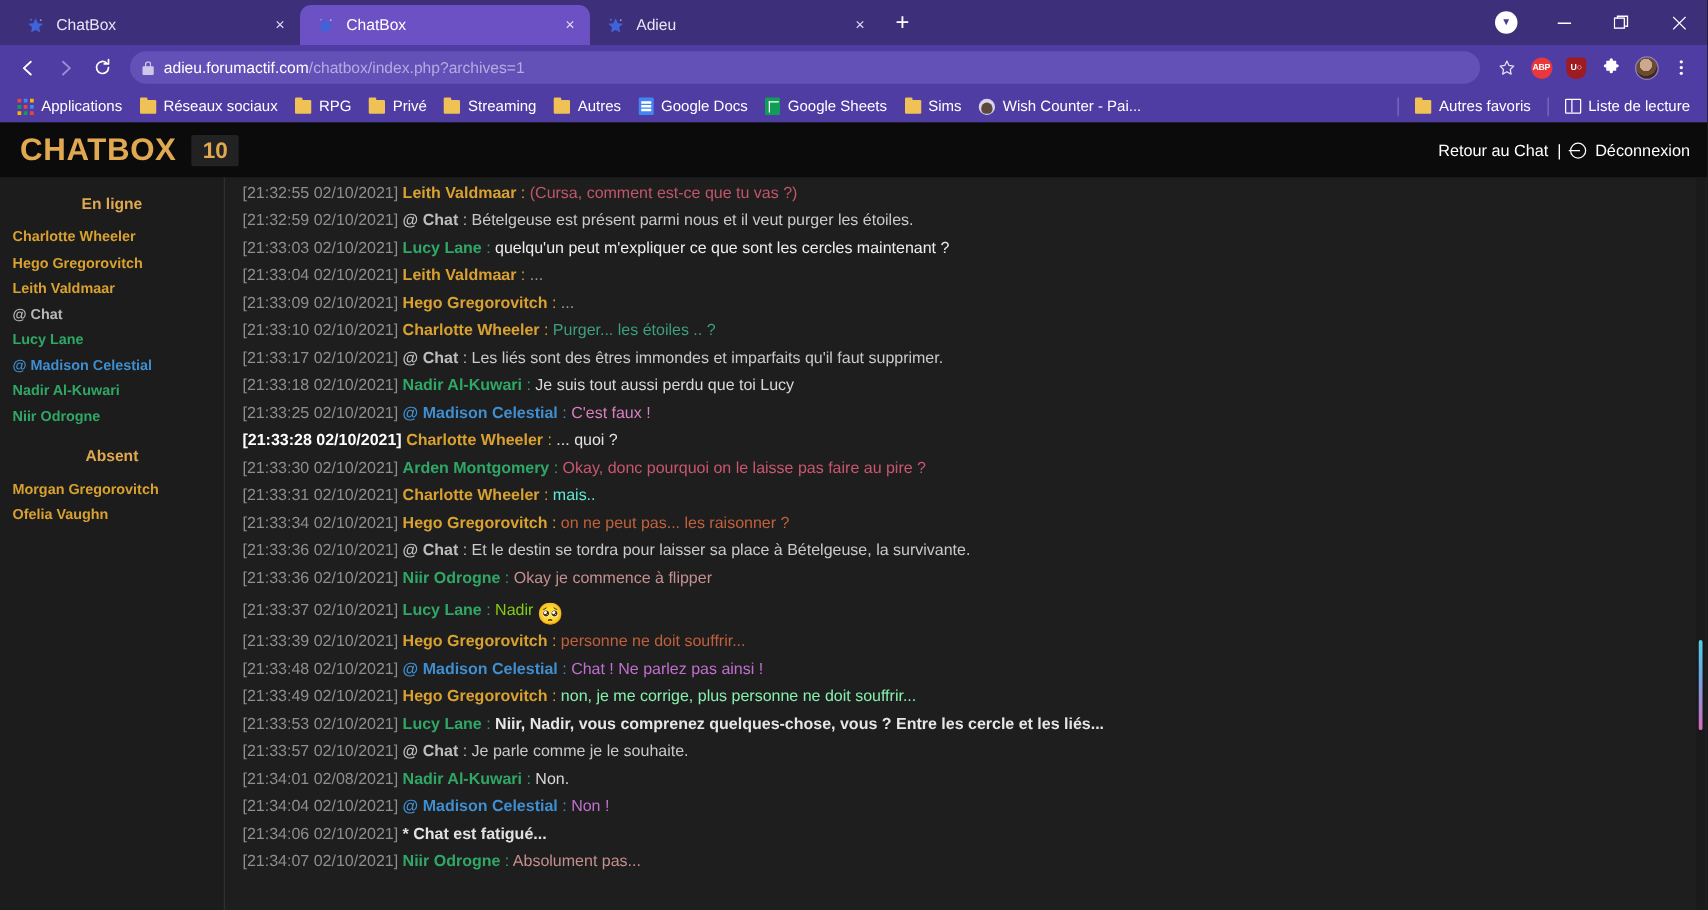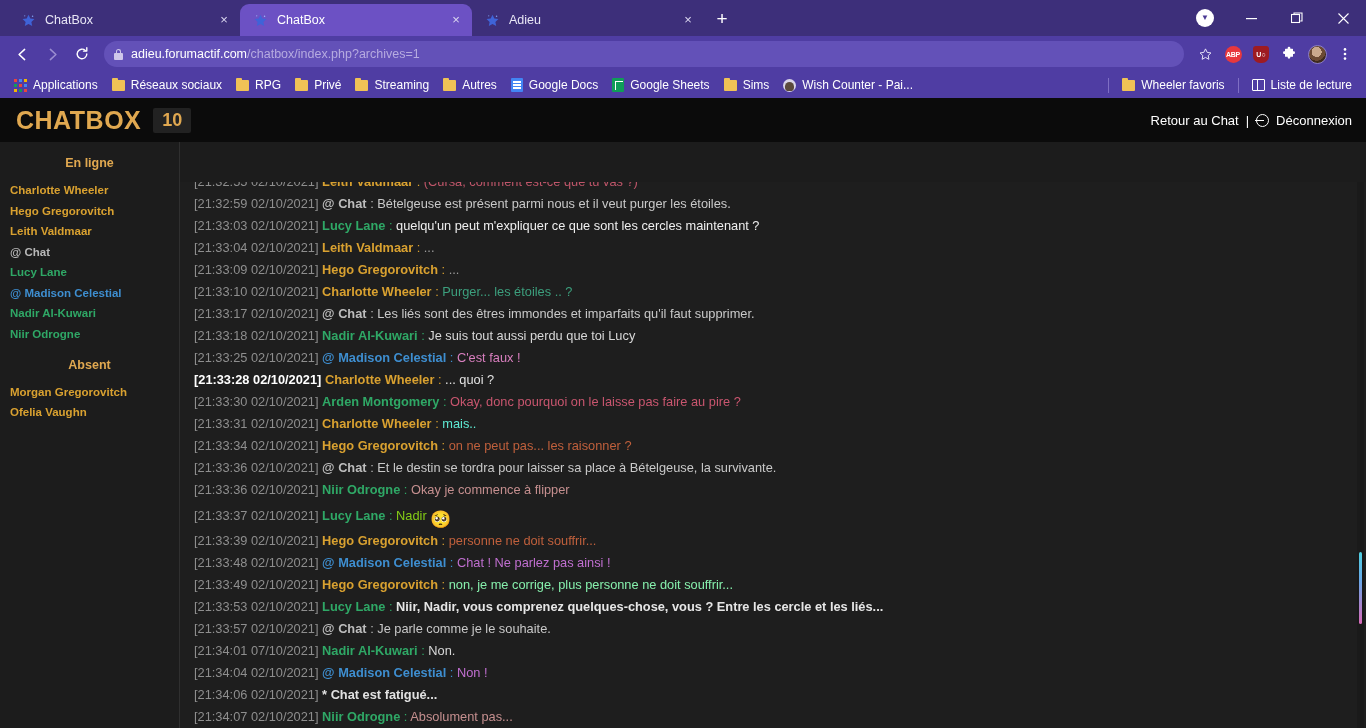--- a/index.html
+++ b/index.html
@@ -203,21 +203,21 @@
     font-size: 12.5px; margin-bottom: 14px; margin-top: 0;
   }
   .cb-sec-title.absent { margin-top: 18px; }
   .cb-user {
     font-size: 11.5px; font-weight: bold; padding: 0 0 0 10px;
     margin-bottom: 8.5px; white-space: nowrap;
   }
 
   .cb-chat {
     flex: 1; min-width: 0; background: #1e1e1e;
-    padding: 0 18px 0 14px; position: relative; overflow: hidden; margin-top: 40px;
+    padding: 12px 18px 0 14px; position: relative; overflow: hidden;
   }
   .msg {
     font-size: 12.8px; line-height: 22px; white-space: nowrap;
     overflow: hidden;
   }
   .msg.tall { line-height: 29px; }
   .ts { color: #8e8e8e; }
   .ts.hl { color: #ffffff; font-weight: bold; }
   .who { font-weight: bold; }
   .colon { color: #9a9a9a; }
@@ -410,21 +410,21 @@
     <div class="bm">
       <span class="wishfav"></span>
       <span class="bm-label">Wish Counter - Pai...</span>
     </div>
 
     <div class="bm-spacer"></div>
 
     <div class="bm-sep"></div>
     <div class="bm">
       <span class="folder"></span>
-      <span class="bm-label">Wheeler favoris</span>
+      <span class="bm-label">Autres favoris</span>
     </div>
     <div class="bm-sep"></div>
     <div class="bm">
       <span class="reading"></span>
       <span class="bm-label">Liste de lecture</span>
     </div>
   </div>
 
   <div class="page">
 
@@ -478,21 +478,21 @@
             <div class="msg"><span class="ts">[21:33:31 02/10/2021] </span><span class="who" style="color: rgb(217, 161, 48);">Charlotte Wheeler</span><span class="colon" style="color: rgb(217, 161, 48);"> : </span><span class="txt" style="color: #5eead4;">mais..</span></div>
             <div class="msg"><span class="ts">[21:33:34 02/10/2021] </span><span class="who" style="color: rgb(217, 161, 48);">Hego Gregorovitch</span><span class="colon" style="color: rgb(217, 161, 48);"> : </span><span class="txt" style="color: rgb(192, 96, 60);">on ne peut pas... les raisonner ?</span></div>
             <div class="msg"><span class="ts">[21:33:36 02/10/2021] </span><span class="who" style="color: rgb(189, 189, 189);">@ Chat</span><span class="colon" style="color: rgb(189, 189, 189);"> : </span><span class="txt" style="color: rgb(201, 201, 201);">Et le destin se tordra pour laisser sa place à Bételgeuse, la survivante.</span></div>
             <div class="msg"><span class="ts">[21:33:36 02/10/2021] </span><span class="who" style="color: rgb(47, 168, 102);">Niir Odrogne</span><span class="colon" style="color: rgb(47, 168, 102);"> : </span><span class="txt" style="color: rgb(197, 143, 143);">Okay je commence à flipper</span></div>
             <div class="msg tall"><span class="ts">[21:33:37 02/10/2021] </span><span class="who" style="color: rgb(47, 168, 102);">Lucy Lane</span><span class="colon" style="color: rgb(47, 168, 102);"> : </span><span class="txt" style="color: #84cc16;">Nadir </span><span class="emoji">🥺</span></div>
             <div class="msg"><span class="ts">[21:33:39 02/10/2021] </span><span class="who" style="color: rgb(217, 161, 48);">Hego Gregorovitch</span><span class="colon" style="color: rgb(217, 161, 48);"> : </span><span class="txt" style="color: rgb(192, 96, 60);">personne ne doit souffrir...</span></div>
             <div class="msg"><span class="ts">[21:33:48 02/10/2021] </span><span class="who" style="color: rgb(62, 142, 208);">@ Madison Celestial</span><span class="colon" style="color: rgb(62, 142, 208);"> : </span><span class="txt" style="color: rgb(192, 111, 208);">Chat ! Ne parlez pas ainsi !</span></div>
             <div class="msg"><span class="ts">[21:33:49 02/10/2021] </span><span class="who" style="color: rgb(217, 161, 48);">Hego Gregorovitch</span><span class="colon" style="color: rgb(217, 161, 48);"> : </span><span class="txt" style="color: #86efac;">non, je me corrige, plus personne ne doit souffrir...</span></div>
             <div class="msg"><span class="ts">[21:33:53 02/10/2021] </span><span class="who" style="color: rgb(47, 168, 102);">Lucy Lane</span><span class="colon" style="color: rgb(47, 168, 102);"> : </span><span class="txt" style="color: rgb(230, 230, 230); font-weight: bold;">Niir, Nadir, vous comprenez quelques-chose, vous ? Entre les cercle et les liés...</span></div>
             <div class="msg"><span class="ts">[21:33:57 02/10/2021] </span><span class="who" style="color: rgb(189, 189, 189);">@ Chat</span><span class="colon" style="color: rgb(189, 189, 189);"> : </span><span class="txt" style="color: rgb(201, 201, 201);">Je parle comme je le souhaite.</span></div>
-            <div class="msg"><span class="ts">[21:34:01 07/10/2021] </span><span class="who" style="color: rgb(47, 168, 102);">Nadir Al-Kuwari</span><span class="colon" style="color: rgb(47, 168, 102);"> : </span><span class="txt" style="color: rgb(216, 216, 216);">Non.</span></div>
+            <div class="msg"><span class="ts">[21:34:01 02/08/2021] </span><span class="who" style="color: rgb(47, 168, 102);">Nadir Al-Kuwari</span><span class="colon" style="color: rgb(47, 168, 102);"> : </span><span class="txt" style="color: rgb(216, 216, 216);">Non.</span></div>
             <div class="msg"><span class="ts">[21:34:04 02/10/2021] </span><span class="who" style="color: rgb(62, 142, 208);">@ Madison Celestial</span><span class="colon" style="color: rgb(62, 142, 208);"> : </span><span class="txt" style="color: rgb(192, 111, 208);">Non !</span></div>
             <div class="msg"><span class="ts">[21:34:06 02/10/2021] </span><span class="who" style="color: rgb(226, 226, 226);">* Chat est fatigué...</span></div>
             <div class="msg"><span class="ts">[21:34:07 02/10/2021] </span><span class="who" style="color: rgb(47, 168, 102);">Niir Odrogne</span><span class="colon" style="color: rgb(47, 168, 102);"> : </span><span class="txt" style="color: rgb(197, 143, 143);">Absolument pas...</span></div>
           </div>
         <div class="cb-scrollbar">
           <div class="cb-scroll-thumb" style="top:370px;height:72px;"></div>
         </div>
       </div>
 
     </div>

